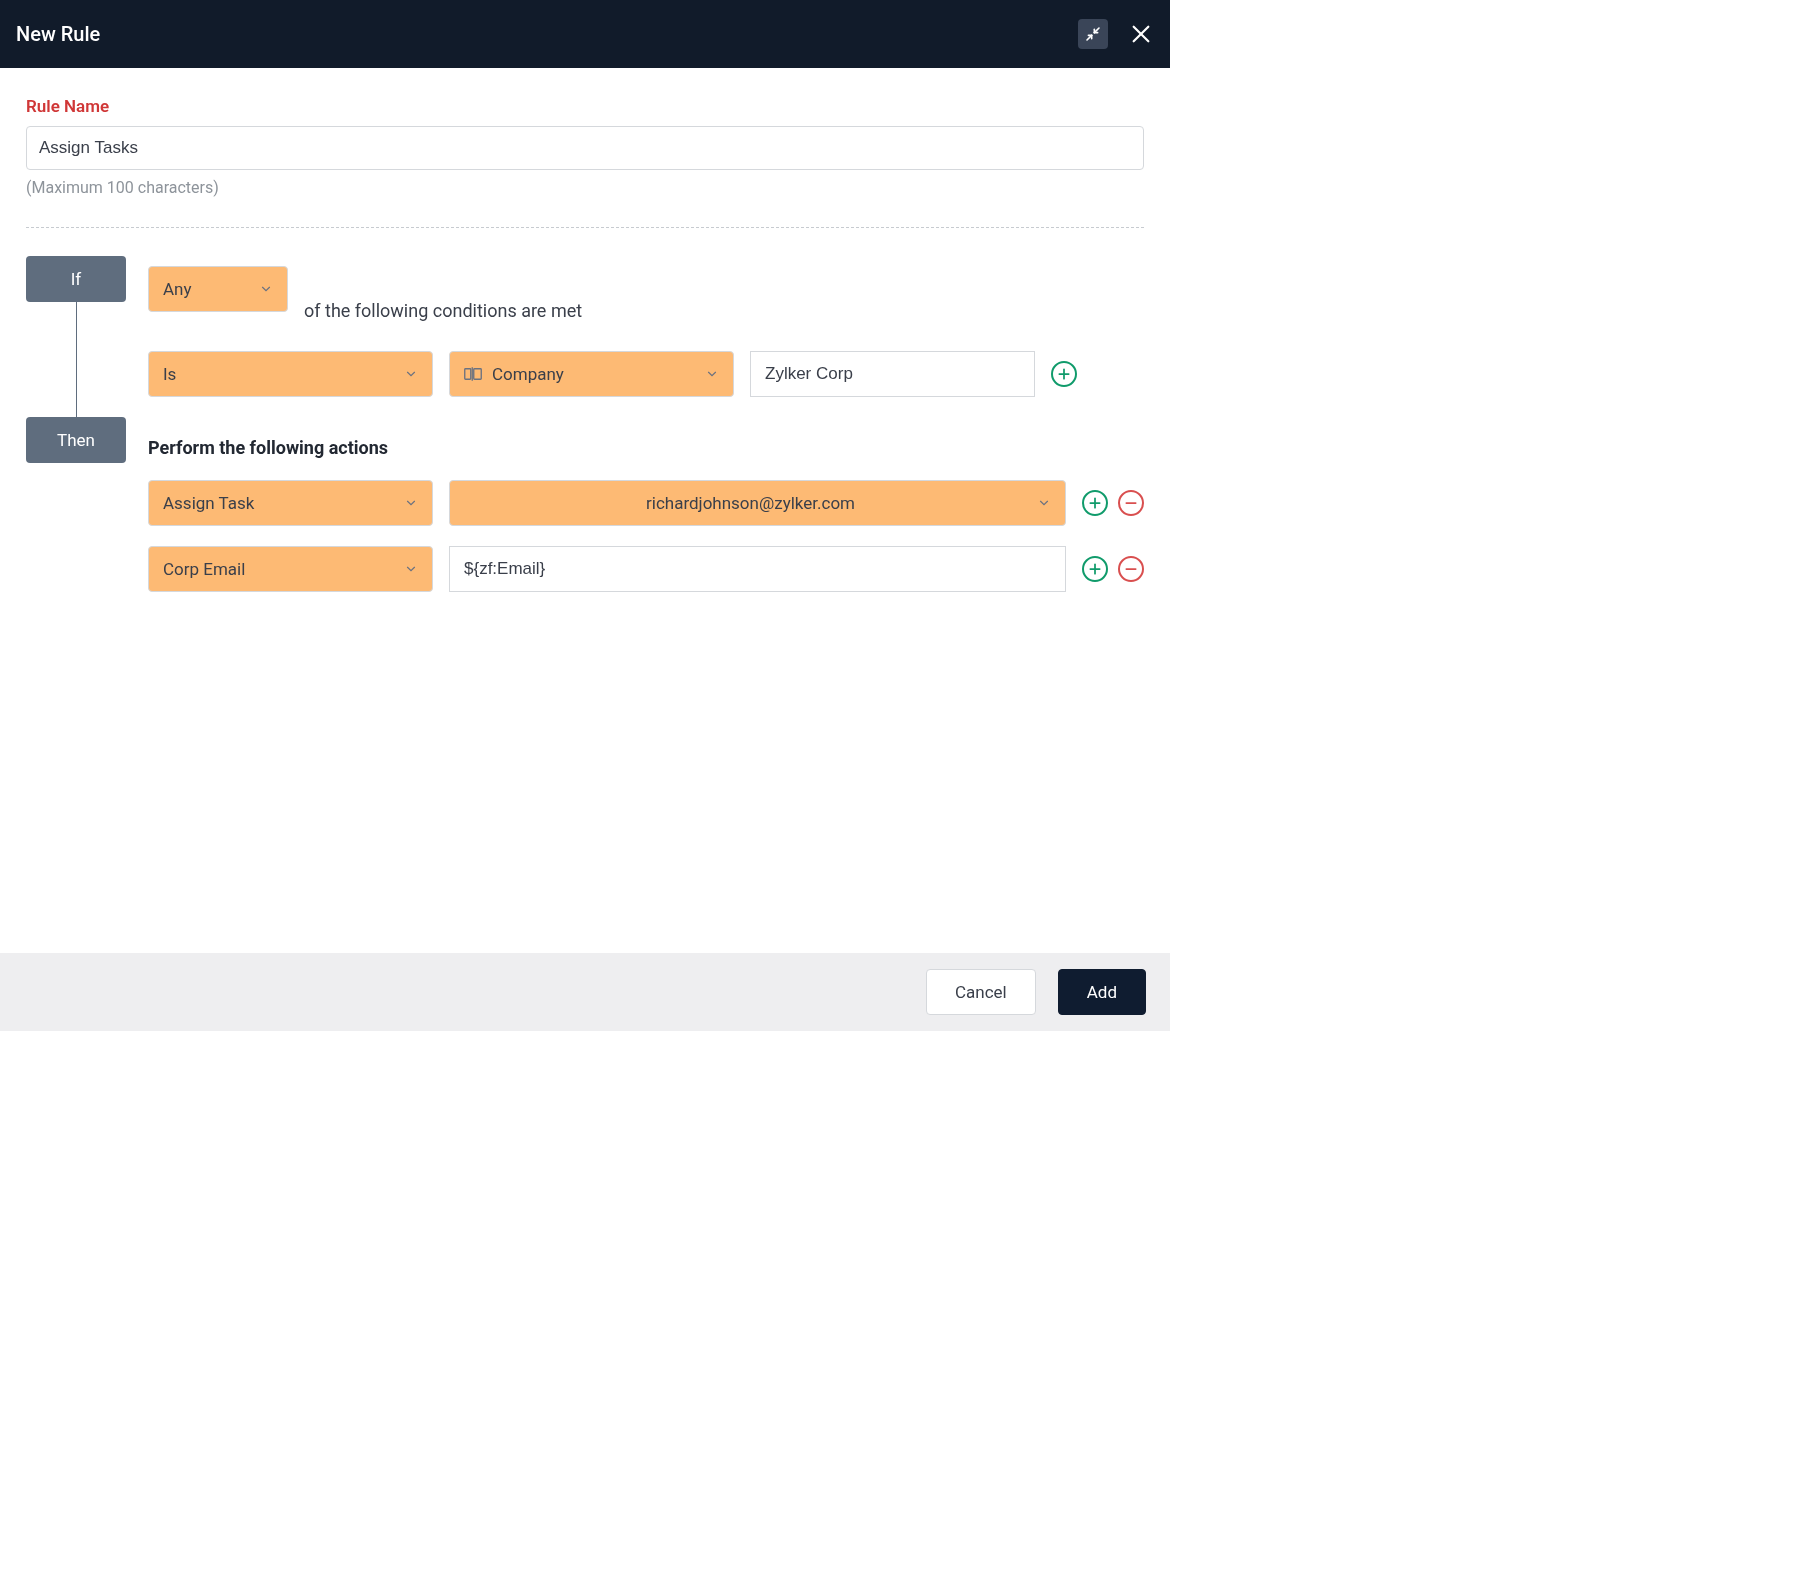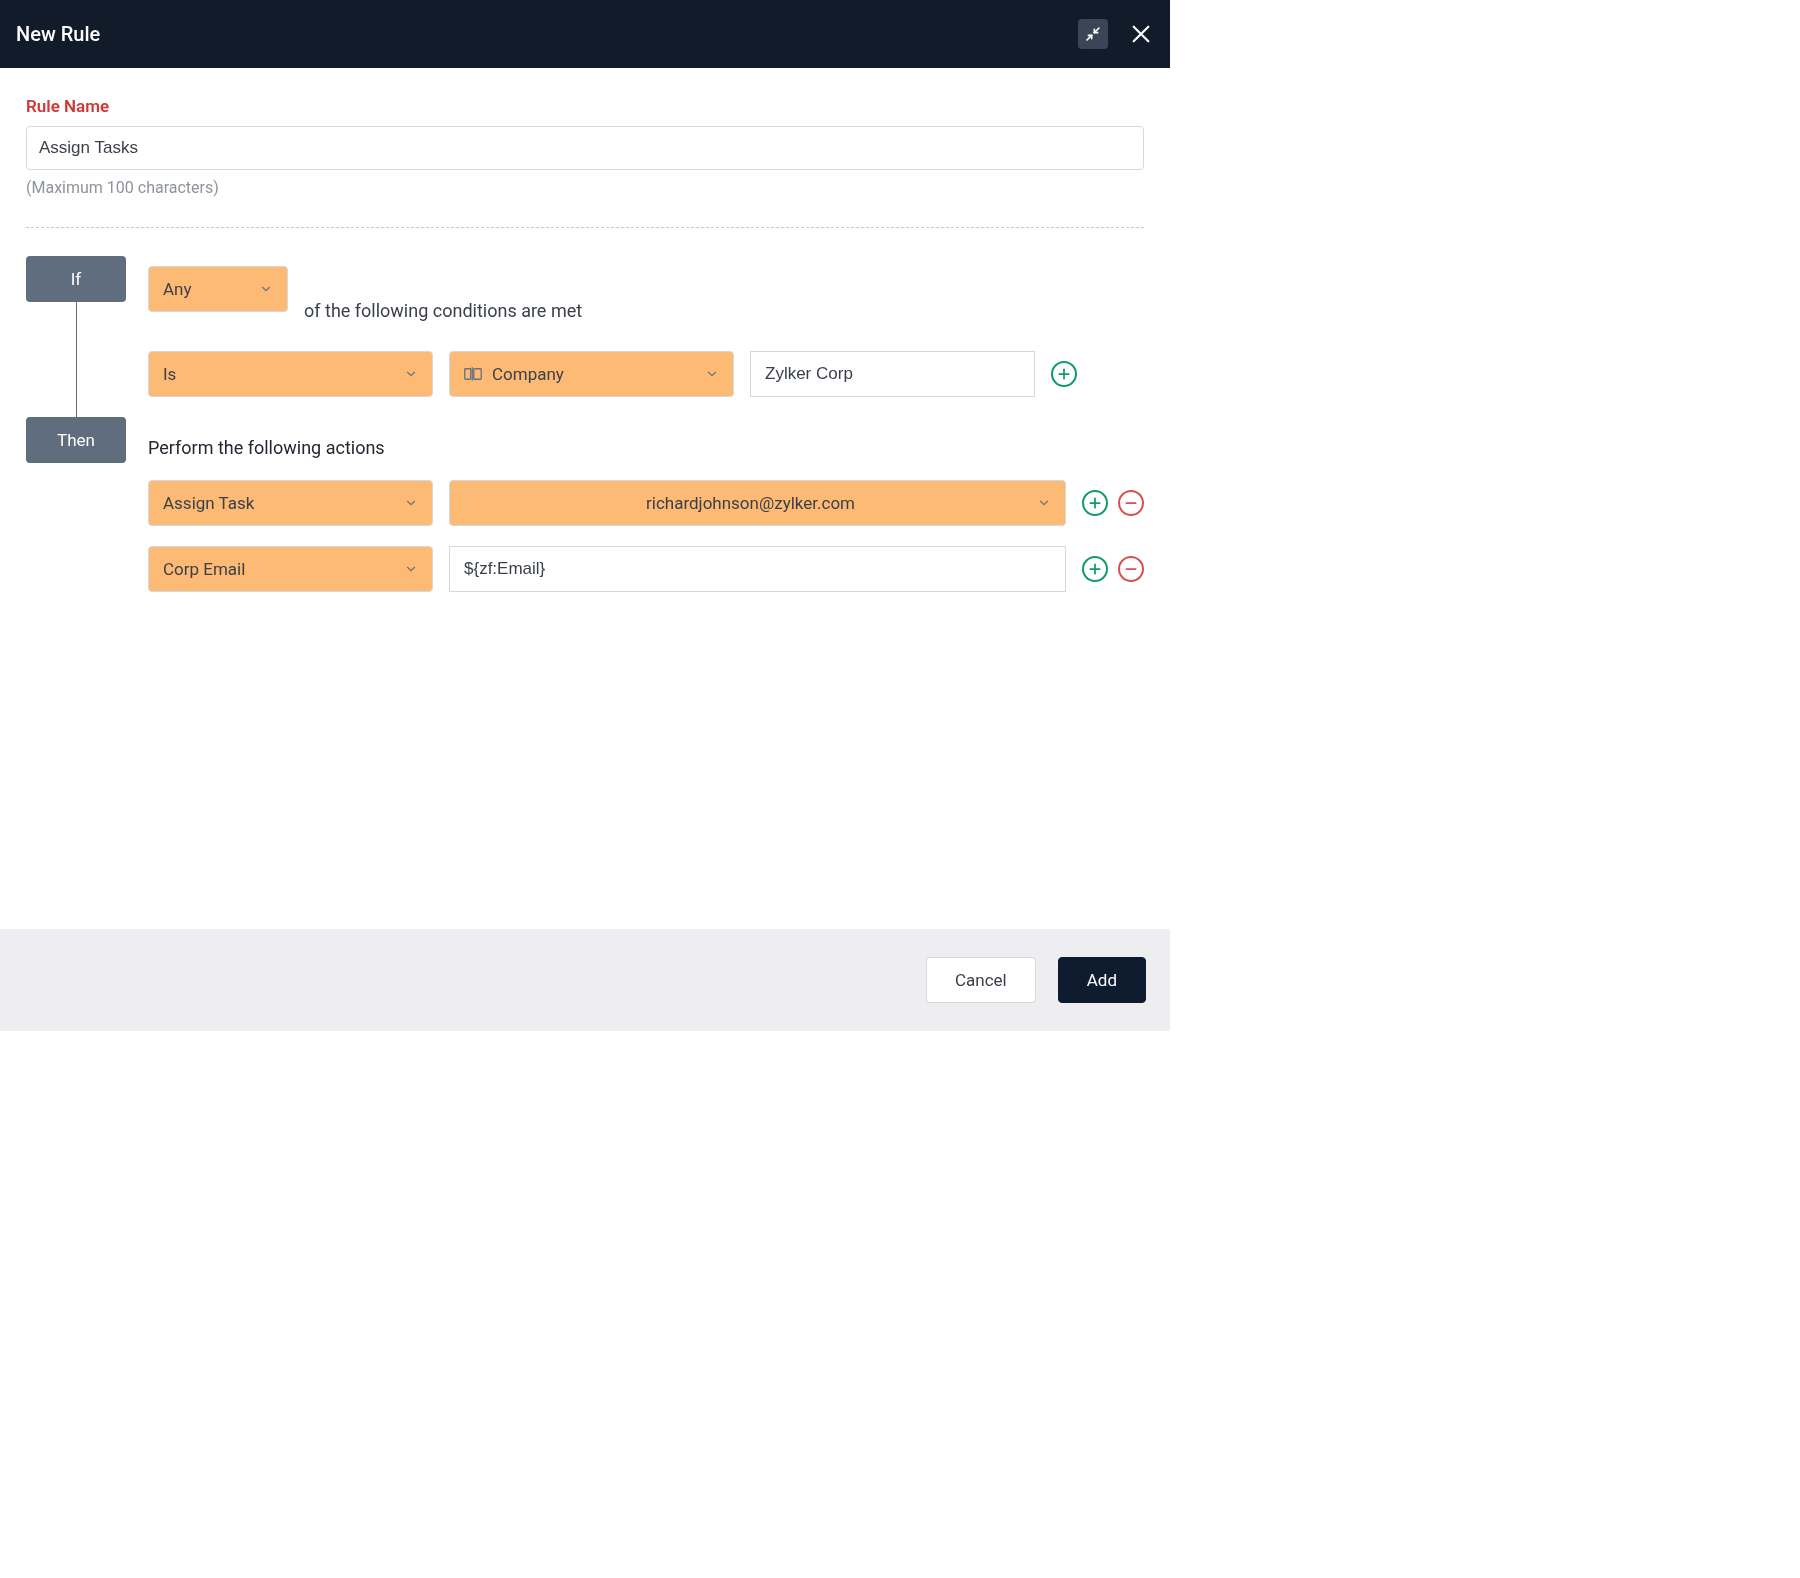--- a/index.html
+++ b/index.html
@@ -104,37 +104,37 @@
     font-size:17px;
     color: var(--gray-text);
     background:#fdba74;
     cursor:pointer;
     position:relative;
   }
   .select-box .chevron {
     margin-left:auto;
   }
   .static-text { font-size:18px; color:var(--gray-text);margin-top:44px; }
-  .section-title { font-size:18px; font-weight:400; color:#222832; margin: 10px 0 22px 0; }
+  .section-title { font-size:18px; font-weight:700; color:#222832; margin: 10px 0 22px 0; }
   .row-controls { display:flex; align-items:center; gap:10px; }
   .circle-btn {
     width:26px;height:26px;border-radius:50%;
     display:flex;align-items:center;justify-content:center;
     cursor:pointer;
     background:#fff;
   }
   .circle-add { border:2px solid var(--green); color:var(--green);}
   .circle-remove { border:2px solid var(--remove-red); color:var(--remove-red);}
   .chevron svg { display:block; }
   .field-icon { margin-right:10px; display:flex; align-items:center; }
   
   .footer {
     position:absolute;
     left:0; right:0; bottom:0;
-    height:102px;
+    height:78px;
     background: var(--footer-bg);
     display:flex;
     align-items:center;
     justify-content:flex-end;
     padding:0 24px;
     gap:22px;
   }
   .btn {
     height:46px;
     padding:0 28px;

